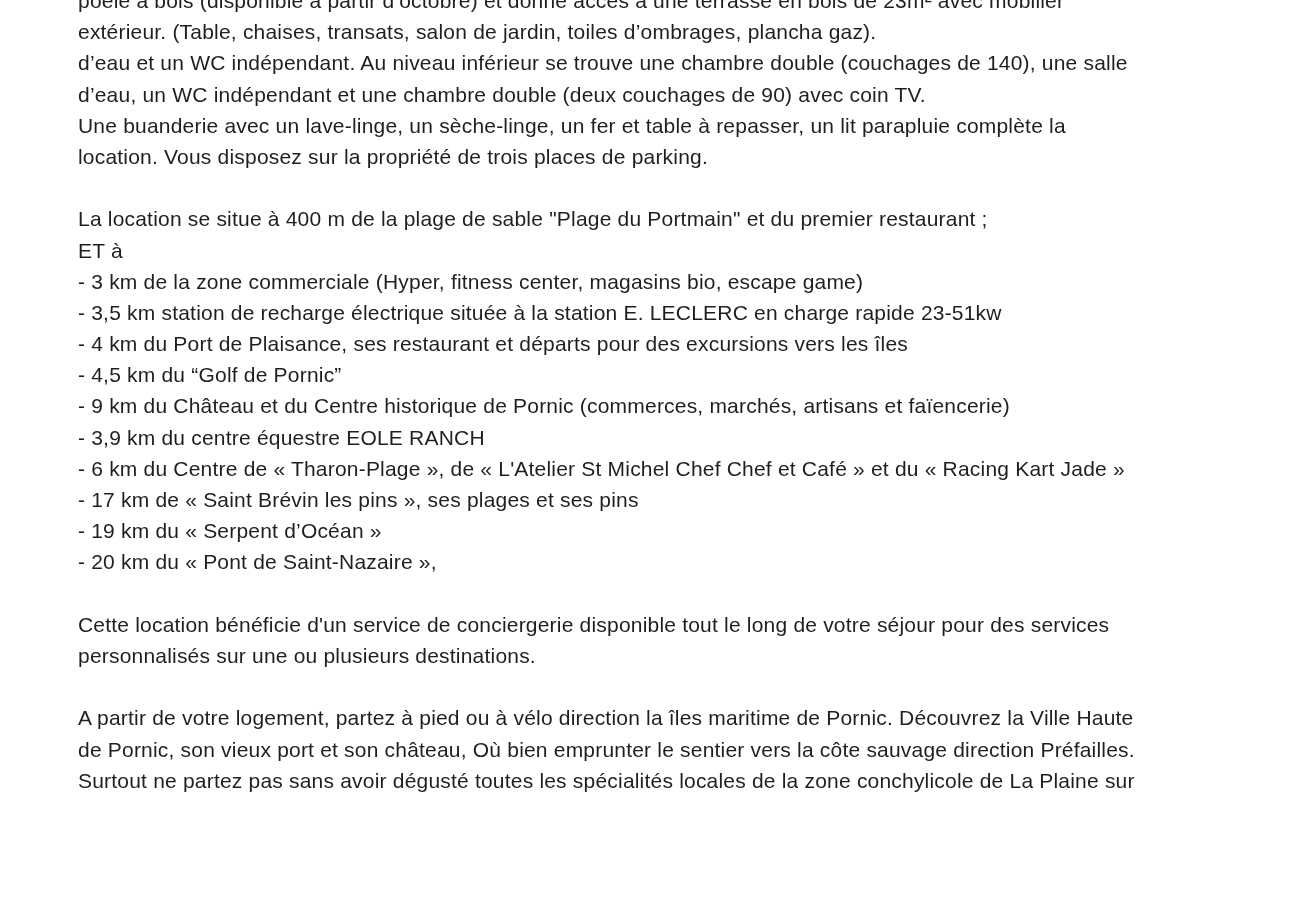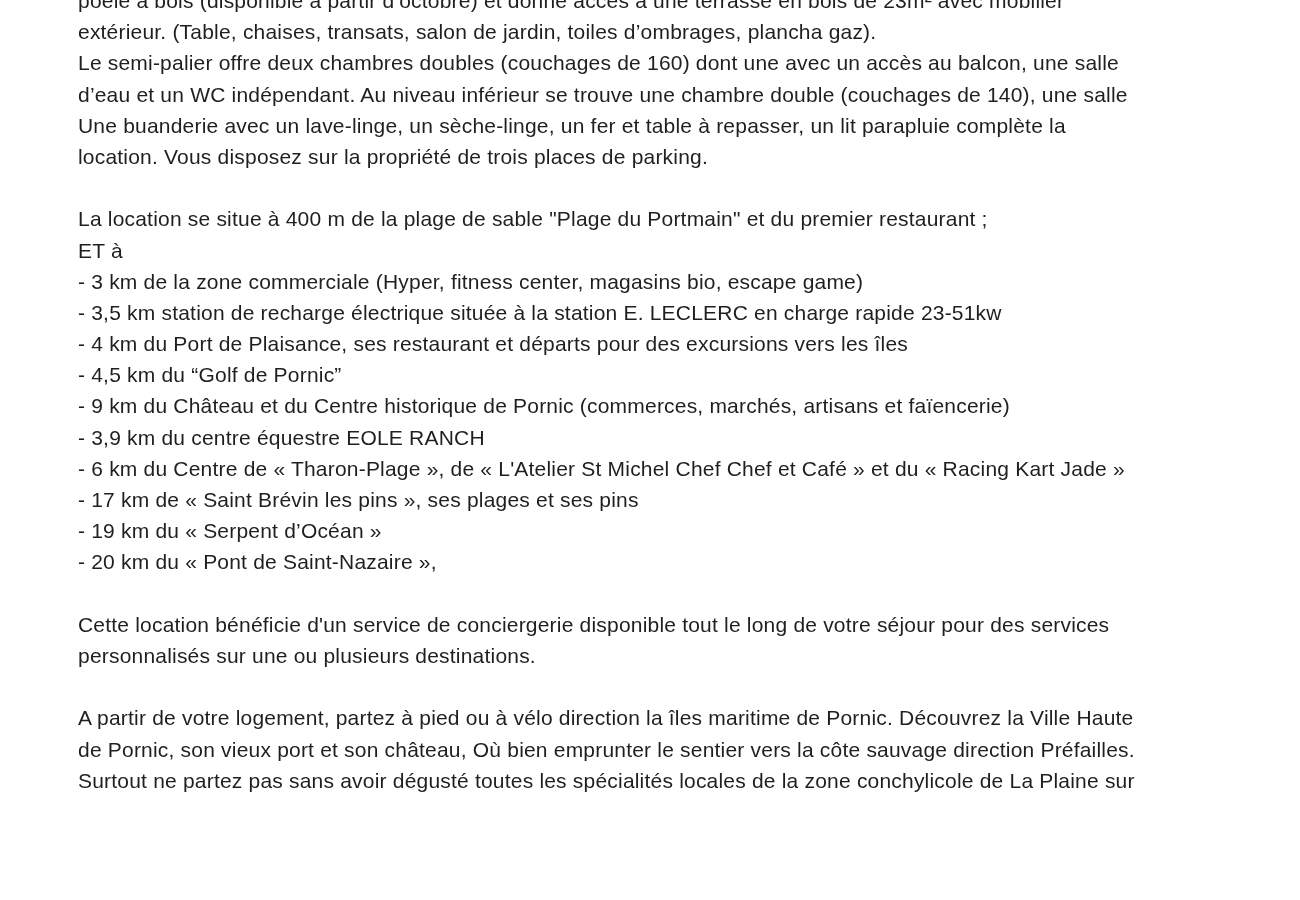--- a/index.html
+++ b/index.html
@@ -28,22 +28,22 @@
   .line {
     height: 31.2px;
   }
 </style>
 </head>
 <body style="background: rgb(255, 255, 255);">
 
 <div class="doc" style="color: rgb(31, 31, 31);">
     <div class="line">poêle à bois (disponible à partir d’octobre) et donne accès à une terrasse en bois de 23m² avec mobilier</div>
     <div class="line">extérieur. (Table, chaises, transats, salon de jardin, toiles d’ombrages, plancha gaz).</div>
-    <div class="line">Le semi-palier offre deux chambres doubles (couchages de 160) dont une avec un accès au balcon, une salle</div>
     <div class="line">d’eau et un WC indépendant. Au niveau inférieur se trouve une chambre double (couchages de 140), une salle</div>
+    <div class="line">d’eau, un WC indépendant et une chambre double (deux couchages de 90) avec coin TV.</div>
     <div class="line">Une buanderie avec un lave-linge, un sèche-linge, un fer et table à repasser, un lit parapluie complète la</div>
     <div class="line">location. Vous disposez sur la propriété de trois places de parking.</div>
     <div class="line">&nbsp;</div>
     <div class="line">La location se situe à 400 m de la plage de sable "Plage du Portmain" et du premier restaurant ;</div>
     <div class="line">ET à</div>
     <div class="line">- 3 km de la zone commerciale (Hyper, fitness center, magasins bio, escape game)</div>
     <div class="line">- 3,5 km station de recharge électrique située à la station E. LECLERC en charge rapide 23-51kw</div>
     <div class="line">- 4 km du Port de Plaisance, ses restaurant et départs pour des excursions vers les îles</div>
     <div class="line">- 4,5 km du “Golf de Pornic”</div>
     <div class="line">- 9 km du Château et du Centre historique de Pornic (commerces, marchés, artisans et faïencerie)</div>

